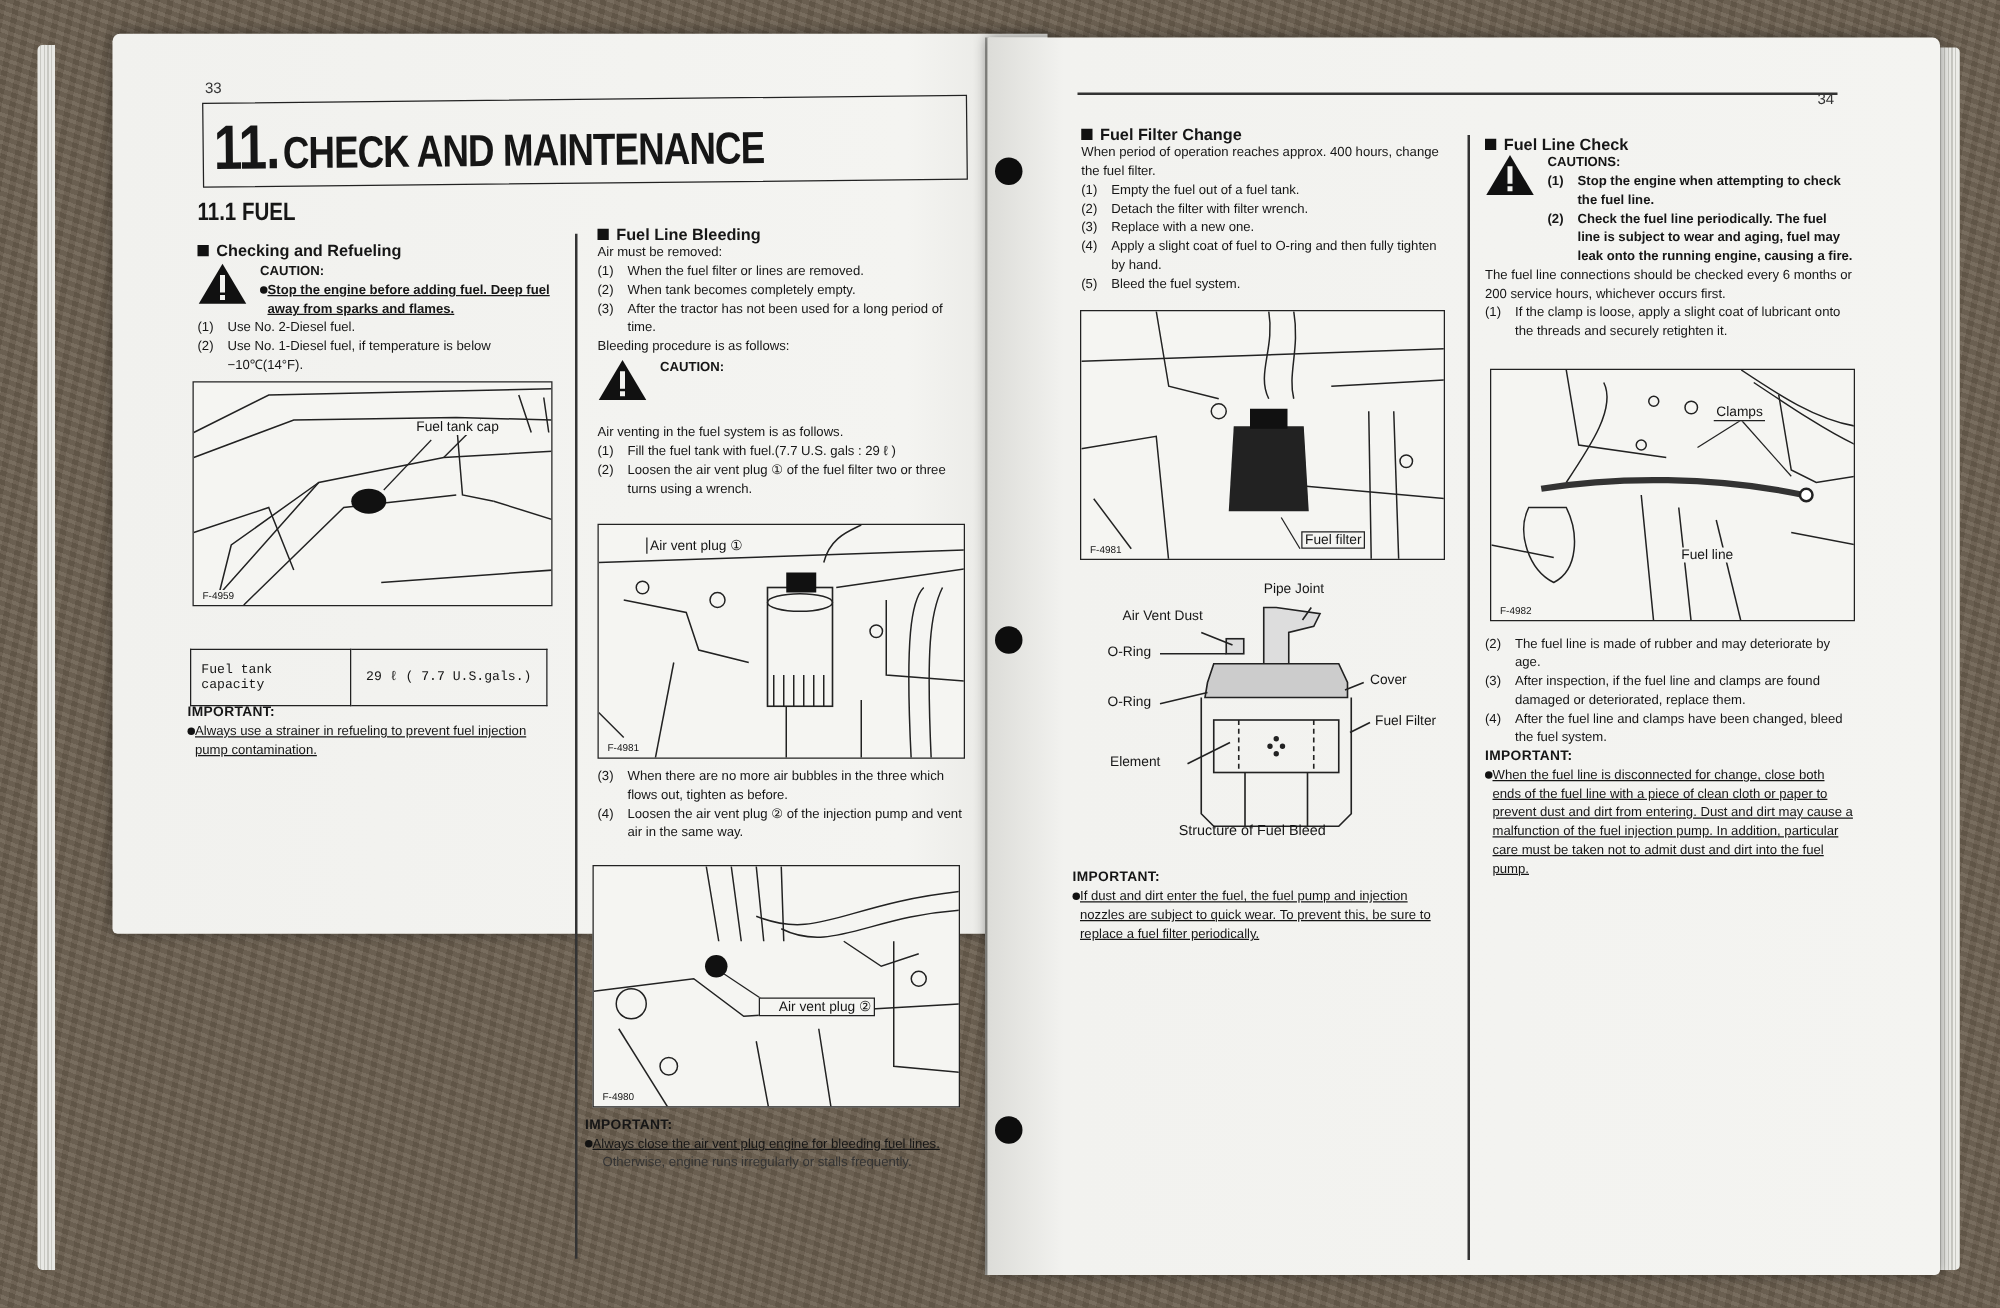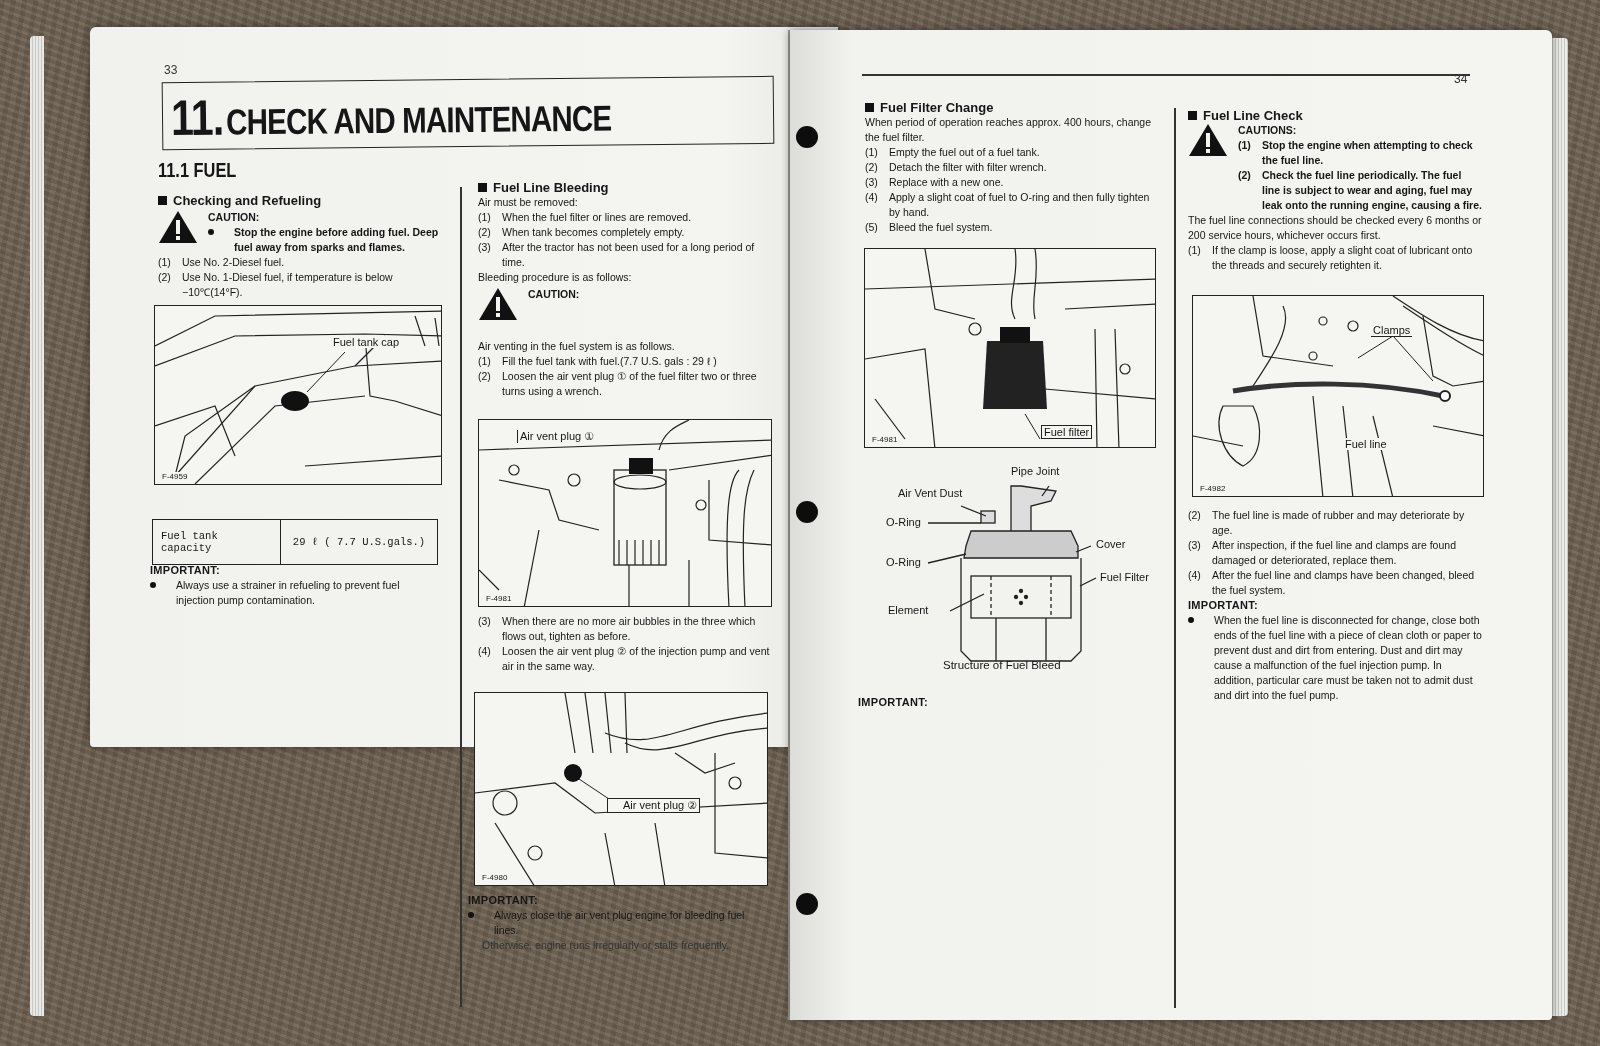--- a/index.html
+++ b/index.html
@@ -33,21 +33,21 @@
   .chapter-num { font-size: 50px; font-weight: 900; }
   .chapter-text { font-size: 36px; font-weight: 900; }
   .section-title { font-size: 20px; font-weight: 700; transform: scaleX(0.82); transform-origin: left; white-space: nowrap; }
 
   .h3 { font-size: 13px; font-weight: 700; display: flex; align-items: center; gap: 6px; white-space: nowrap; }
   .sq { width: 9px; height: 9px; background: #111; display: inline-block; }
   .txt { font-size: 10.5px; line-height: 15px; }
   .bold { font-weight: 700; }
   .item { display: flex; gap: 8px; }
   .item .n { min-width: 16px; }
-  .bullet { display: flex; gap: 20px; }
+  .bullet { display: flex; gap: 0; text-decoration: underline; }
   .bullet .dot { width: 6px; height: 6px; border-radius: 50%; background: #111; margin-top: 4px; flex: 0 0 auto; }
   .caution { display: flex; gap: 10px; }
   .warn-icon { width: 40px; height: 34px; flex: 0 0 auto; }
   .important { font-size: 11px; font-weight: 700; letter-spacing: 0.3px; }
 
   .figure { border: 1.5px solid #222; background: #f5f5f2; overflow: hidden; }
   .fig-id { position: absolute; font-size: 8px; left: 5px; bottom: 3px; background: #f5f5f2; padding: 0 2px; }
   .callout { position: absolute; font-size: 11px; background: #f5f5f2; padding: 0 2px; white-space: nowrap; }
 
   .cap-table { border-collapse: collapse; font-size: 10.5px; }
@@ -354,20 +354,24 @@
     <div class="callout txt" style="left:18px; top:49px; background:none;">O-Ring</div>
     <div class="callout txt" style="left:228px; top:71px; background:none;">Cover</div>
     <div class="callout txt" style="left:18px; top:89px; background:none;">O-Ring</div>
     <div class="callout txt" style="left:232px; top:104px; background:none;">Fuel Filter</div>
     <div class="callout txt" style="left:20px; top:137px; background:none;">Element</div>
     <div class="callout txt" style="left:75px; top:192px; background:none; font-size:11.5px;">Structure of Fuel Bleed</div>
   </div>
 
   <div class="abs txt" style="left:68px; top:665px; width:304px;">
     <div class="important">IMPORTANT:</div>
+    <div class="bullet">
+        <span class="dot"></span>
+        <span>If dust and dirt enter the fuel, the fuel pump and injection nozzles are subject to quick wear. To prevent this, be sure to replace a fuel filter periodically.</span>
+      </div>
   </div>
 
   <div class="divider-v" style="left:384px; top:78px; height:900px;"></div>
 
   <div class="abs" style="left:398px; top:78px; width:294px;">
     <div class="h3">
         <span class="sq"></span>
         <span>Fuel Line Check</span>
       </div>
     <div class="caution">

